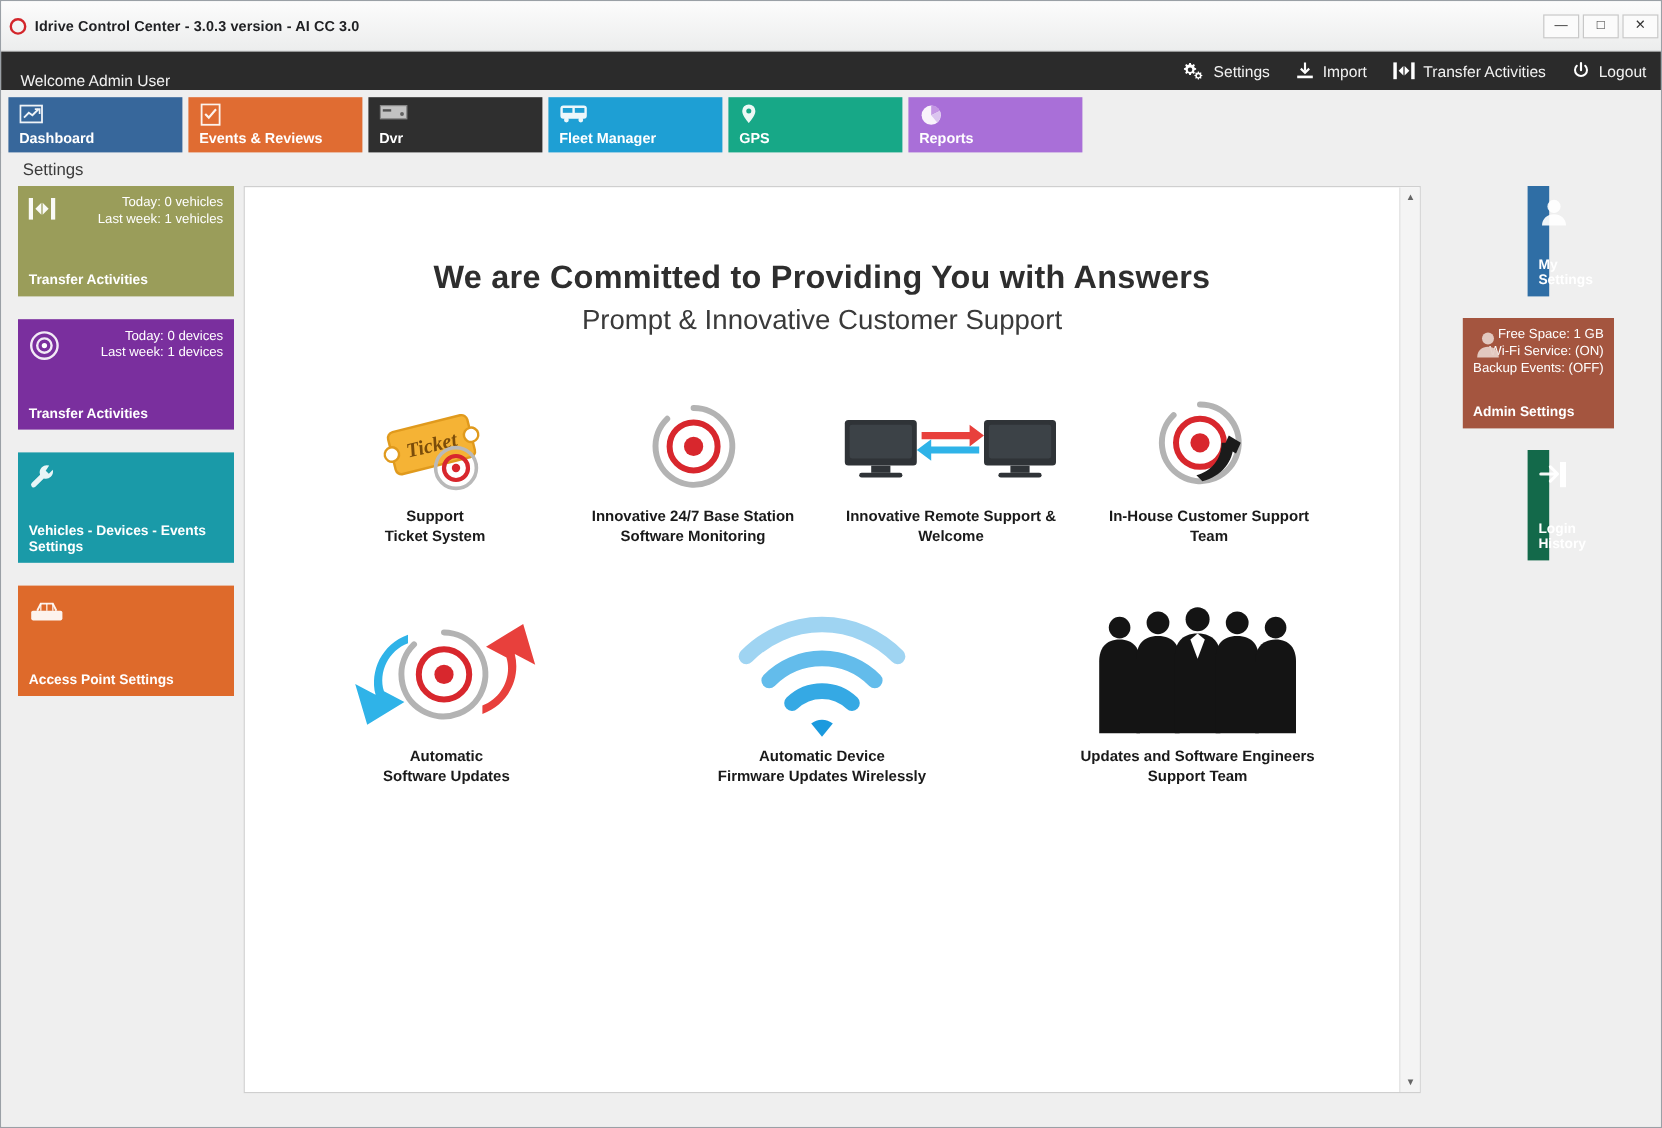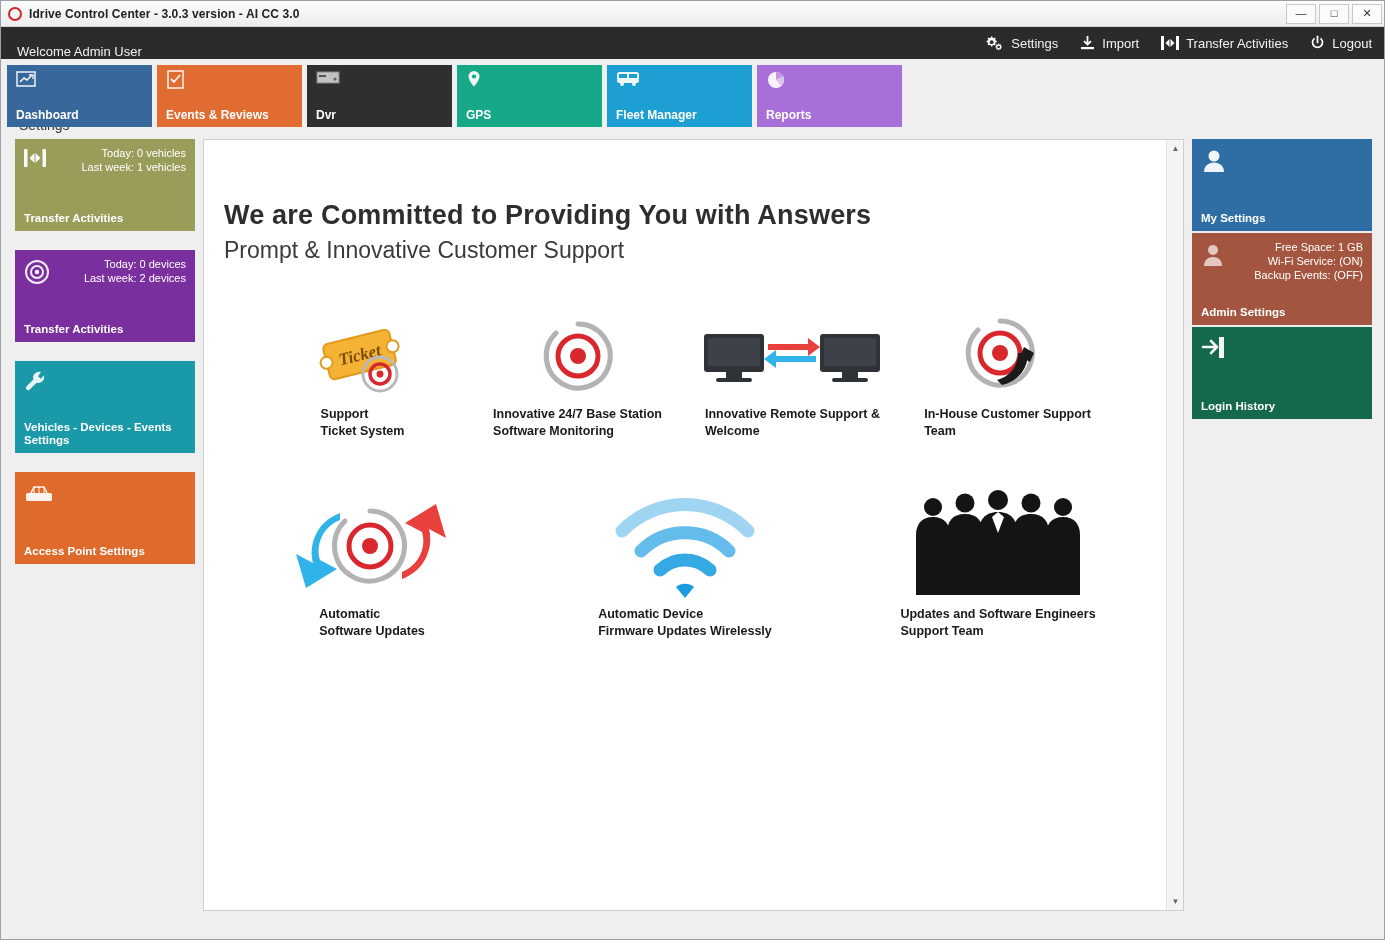--- a/index.html
+++ b/index.html
@@ -12,21 +12,21 @@
   .window {
     position: relative;
     width: 1385px; height: 940px;
     background: #f0f0f0;
     border: 1px solid #9aa0a6;
     display: flex;
     flex-direction: column;
   }
   
   .titlebar {
-    height: 26px;
+    height: 42px;
     background: linear-gradient(#fcfcfc, #eceded);
     border-bottom: 1px solid #d2d4d6;
     display: flex;
     align-items: center;
     padding: 0 2px 0 7px;
     flex: none;
   }
   .title-icon {
     width: 14px; height: 14px;
     border: 2px solid #d3262b;
@@ -68,21 +68,21 @@
   .tabs {
     height: 52px;
     background: #efefef;
     display: flex;
     padding: 6px 0 0 6px;
     gap: 5px;
     flex: none;
   }
   .tab {
     width: 145px;
-    height: 62px;
+    height: 46px;
     position: relative;
     color: #ffffff;
     padding: 5px 0 0 9px;
   }
   .tab .tab-ico { opacity: .92; }
   .tab .tab-label {
     position: absolute;
     left: 9px; bottom: 5px;
     font-size: 12px;
     font-weight: bold;
@@ -99,21 +99,21 @@
   
   .body {
     flex: 1;
     display: flex;
     background: #efefef;
     padding: 0 12px 14px 14px;
     gap: 8px;
     overflow: hidden;
   }
   .col-left { width: 180px; display: flex; flex-direction: column; gap: 19px; flex: none; }
-  .col-right { width: 180px; display: flex; flex-direction: column; gap: 2px; flex: none; }
+  .col-right { width: 180px; display: flex; flex-direction: column; gap: 18px; flex: none; align-items: center; }
   .center {
     flex: 1;
     background: #ffffff;
     border: 1px solid #cfcfcf;
     position: relative;
     overflow: hidden;
   }
   .tile {
     position: relative;
     color: #ffffff;
@@ -147,20 +147,21 @@
     height: 17px; width: 17px;
     display: flex; align-items: center; justify-content: center;
     font-size: 8px; color: #666;
   }
   .sb-arrow.bottom { position: absolute; bottom: 0; }
   
   .content {
     position: absolute;
     left: 0; right: 17px; top: 0; bottom: 0;
     padding: 60px 20px 0 20px;
+    text-align: center;
   }
   .headline {
     font-size: 27px;
     font-weight: bold;
     color: #2e2e2e;
     letter-spacing: .2px;
   }
   .subheadline {
     font-size: 23px;
     color: #3a3a3a;
@@ -285,45 +286,45 @@
 
     <div class="tab" style="background:#2f2f2f">
       <span class="tab-ico">
         <svg width="24" height="16" viewBox="0 0 24 16">
           <rect x="1" y="2" width="22" height="11" fill="#cfcfcf" stroke="#8e8e8e"></rect>
           <rect x="3" y="5" width="7" height="2" fill="#555"></rect>
           <circle cx="19" cy="9" r="1.6" fill="#666"></circle>
         </svg>
       </span>
       <span class="tab-label">Dvr</span>
-    </div>
-
-    <div class="tab" style="background:#17a887">
-      <span class="tab-ico">
-        <svg width="16" height="20" viewBox="0 0 16 20">
-          <path d="M8 1 a5.5 5.5 0 0 1 5.5 5.5 c0 4-5.5 10-5.5 10 s-5.5-6-5.5-10 A5.5 5.5 0 0 1 8 1 z" fill="#ffffff"></path>
-          <circle cx="8" cy="6.5" r="2.1" fill="#17a887"></circle>
-        </svg>
-      </span>
-      <span class="tab-label">GPS</span>
     </div>
 
     <div class="tab" style="background:#1e9fd4">
       <span class="tab-ico">
         <svg width="26" height="18" viewBox="0 0 26 18">
           <rect x="1" y="2" width="22" height="11" rx="2.5" fill="#ffffff"></rect>
           <rect x="3" y="4" width="8" height="4" fill="#1e9fd4"></rect>
           <rect x="13" y="4" width="8" height="4" fill="#1e9fd4"></rect>
           <circle cx="6" cy="14" r="2" fill="#ffffff"></circle>
           <circle cx="18" cy="14" r="2" fill="#ffffff"></circle>
         </svg>
       </span>
       <span class="tab-label">Fleet Manager</span>
     </div>
 
+    <div class="tab" style="background:#17a887">
+      <span class="tab-ico">
+        <svg width="16" height="20" viewBox="0 0 16 20">
+          <path d="M8 1 a5.5 5.5 0 0 1 5.5 5.5 c0 4-5.5 10-5.5 10 s-5.5-6-5.5-10 A5.5 5.5 0 0 1 8 1 z" fill="#ffffff"></path>
+          <circle cx="8" cy="6.5" r="2.1" fill="#17a887"></circle>
+        </svg>
+      </span>
+      <span class="tab-label">GPS</span>
+    </div>
+
     <div class="tab" style="background:#a96fd8">
       <span class="tab-ico">
         <svg width="20" height="20" viewBox="0 0 20 20">
           <circle cx="10" cy="10" r="8" fill="#ffffff"></circle>
           <path d="M10 10 L10 2 A8 8 0 0 1 17.2 6.5 z" fill="#c79ae6"></path>
           <path d="M10 10 L17.2 6.5 A8 8 0 0 1 15 16 z" fill="#e0cdf1"></path>
         </svg>
       </span>
       <span class="tab-label">Reports</span>
     </div>
@@ -356,21 +357,21 @@
       <div class="tile" style="background:#7a2f9e">
         <span class="tile-ico">
           <svg width="28" height="28" viewBox="0 0 28 28">
             <circle cx="14" cy="14" r="11" fill="none" stroke="#ffffff" stroke-width="2" opacity=".9"></circle>
             <circle cx="14" cy="14" r="6" fill="none" stroke="#ffffff" stroke-width="2" opacity=".9"></circle>
             <circle cx="14" cy="14" r="2.2" fill="#ffffff"></circle>
           </svg>
         </span>
         <div class="tile-stats">
           <div>Today: 0 devices</div>
-          <div>Last week: 2 devices</div>
+          <div>Last week: 1 devices</div>
         </div>
         <div class="tile-label">Transfer Activities</div>
       </div>
 
       <div class="tile" style="background:#1a9aa8">
         <span class="tile-ico">
           <svg width="28" height="26" viewBox="0 0 28 26">
             <path d="M18 3 a6 6 0 0 0-7.6 7.6 l-7 7 a2.2 2.2 0 0 0 3.1 3.1 l7-7 A6 6 0 0 0 21 6.5 l-3.3 3.3 -2.6-2.6 z" fill="#ffffff" opacity=".9"></path>
           </svg>
         </span>

